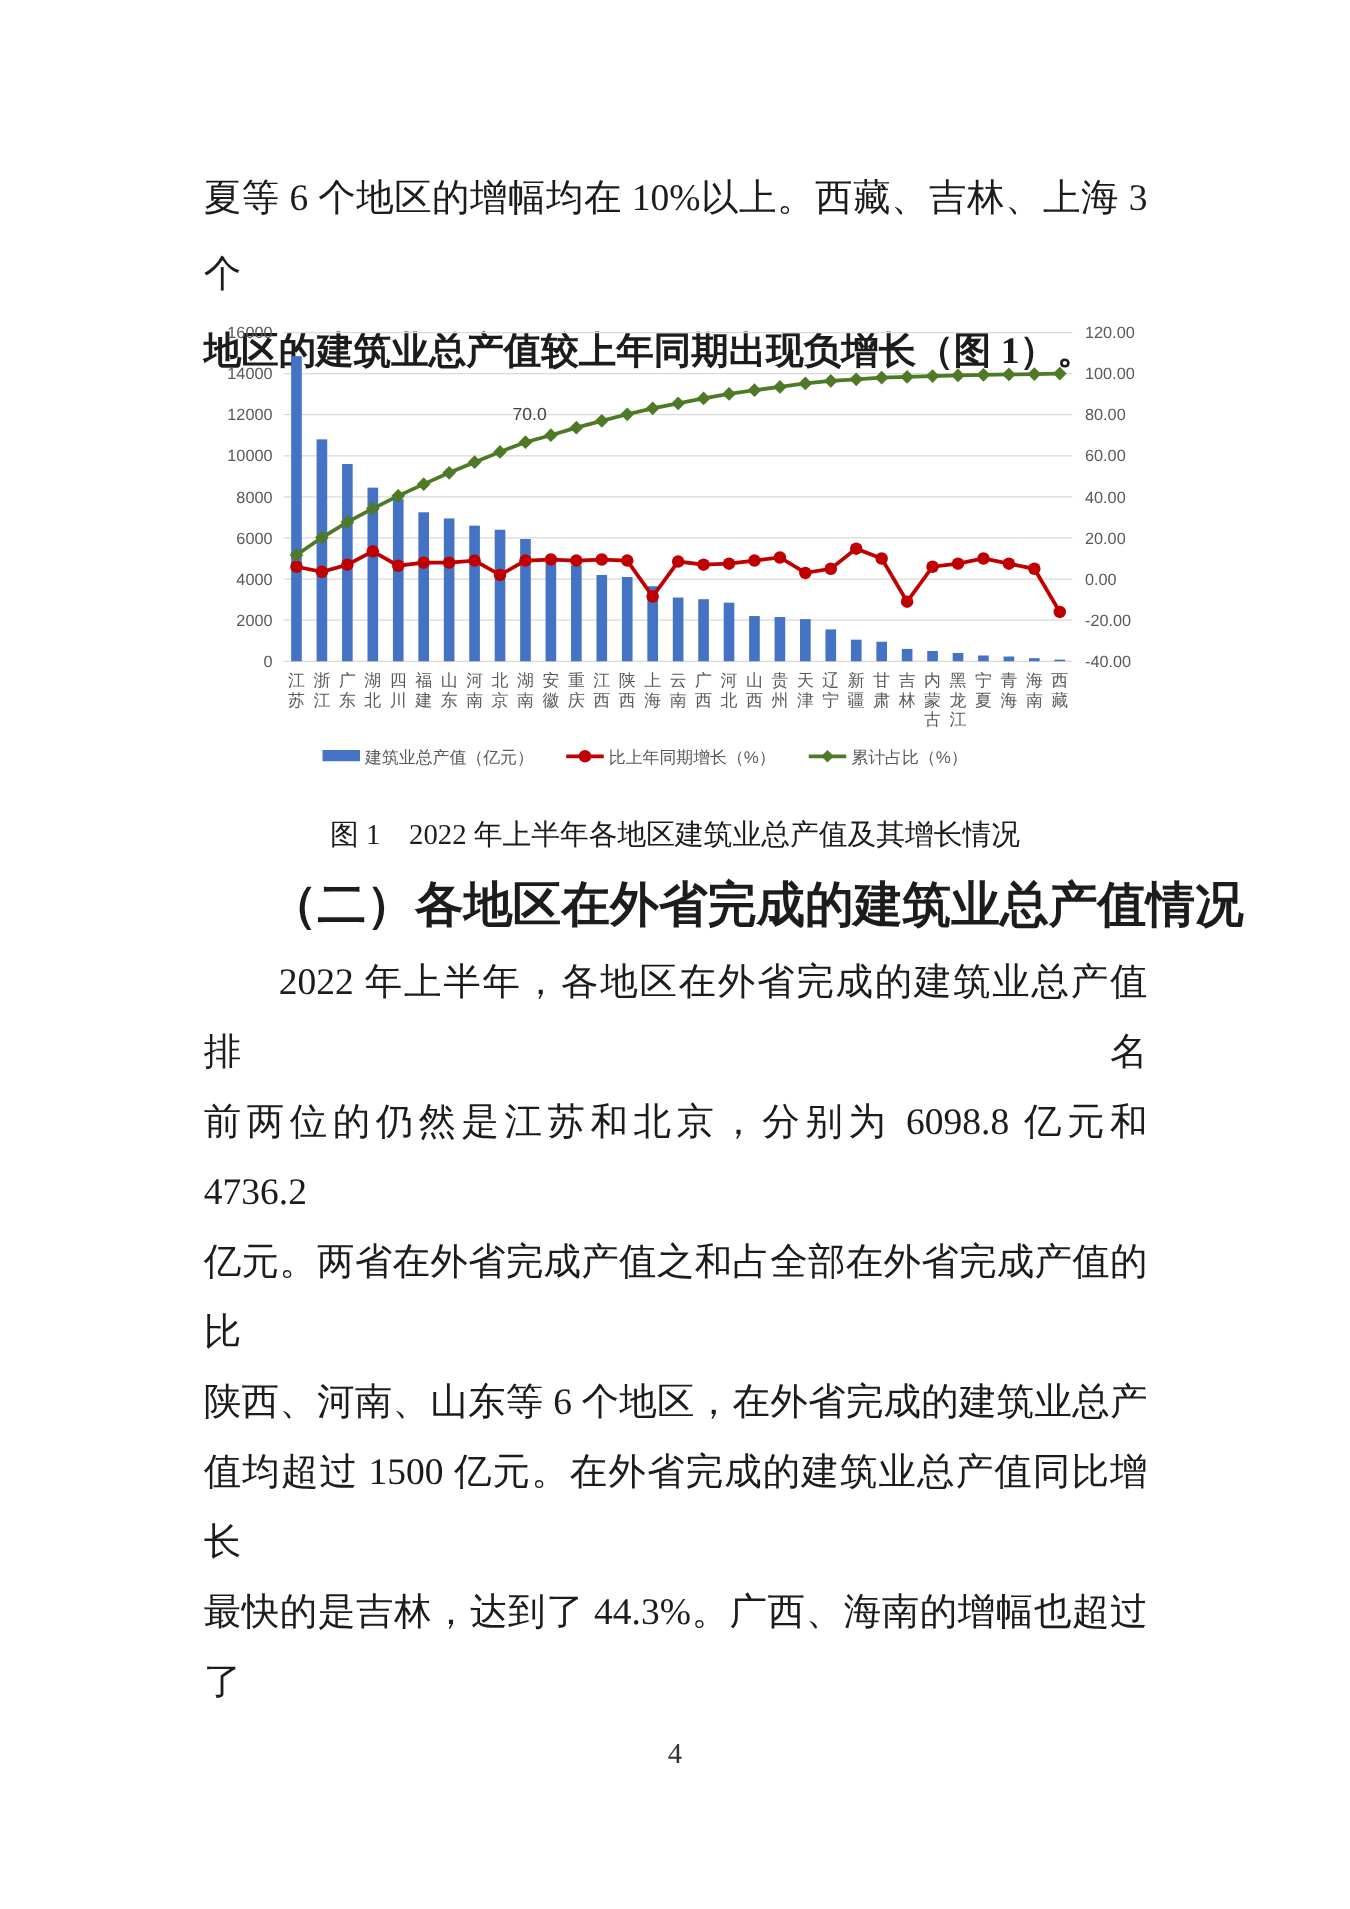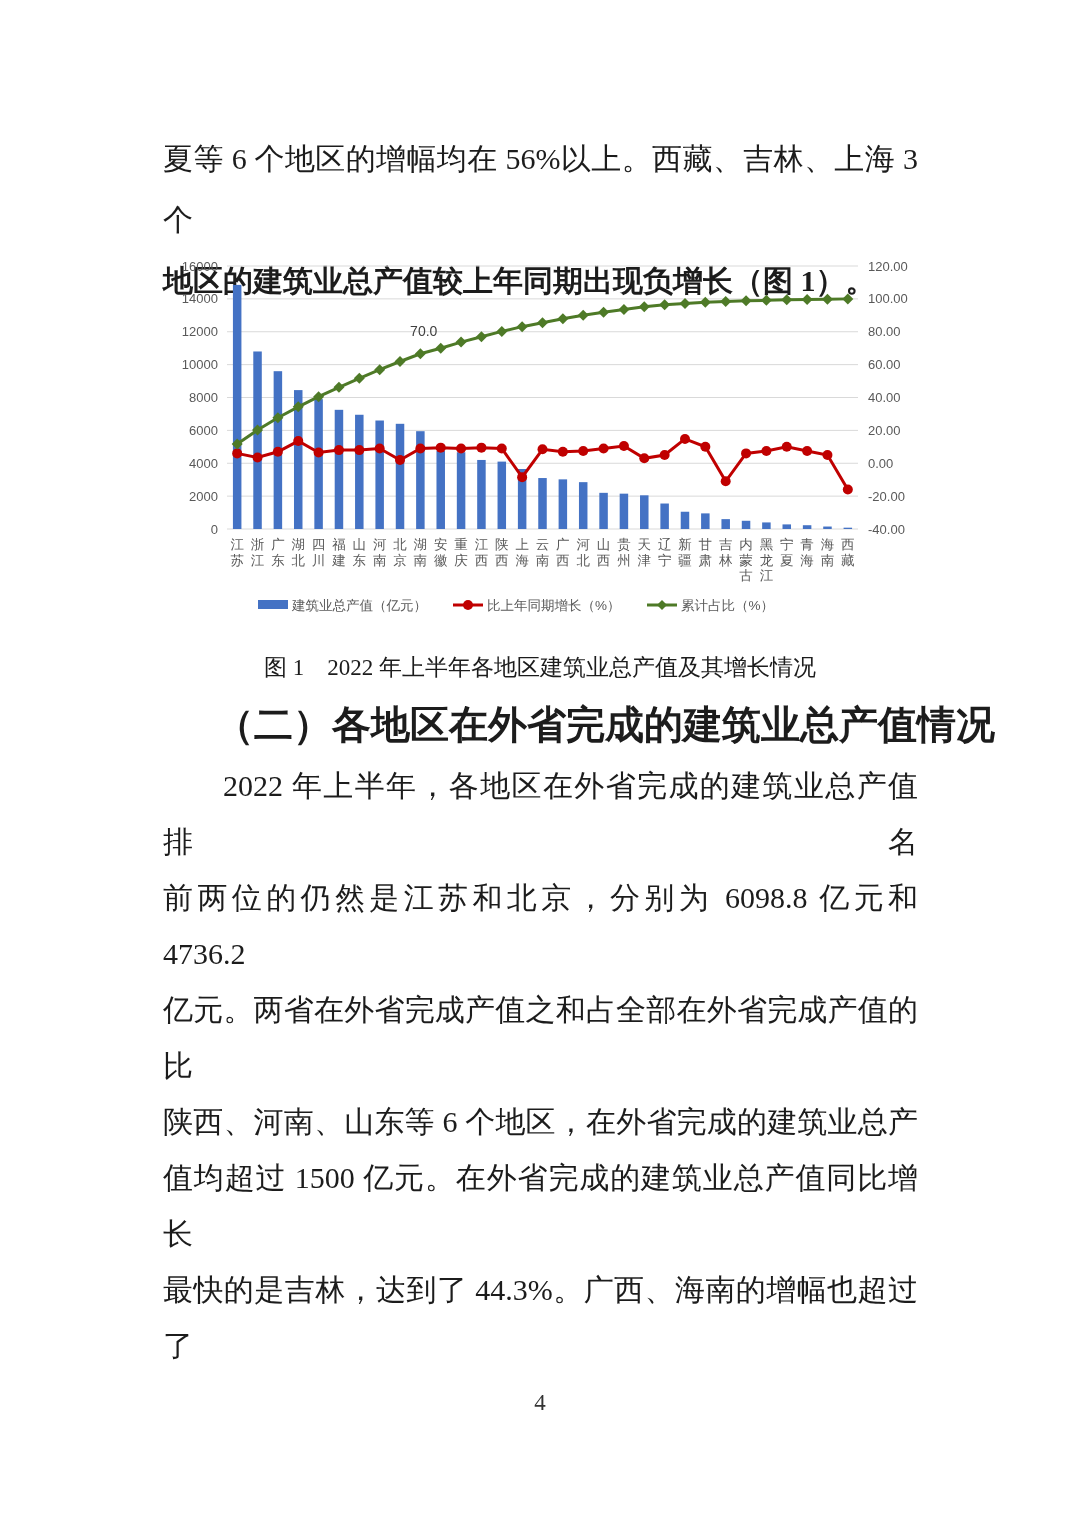--- a/index.html
+++ b/index.html
@@ -22,21 +22,21 @@
   .caption{position:absolute;left:120px;top:648px;width:840px;text-align:center;font-size:23px;line-height:40px;white-space:pre-wrap;}
   .heading{position:absolute;left:215px;top:702px;margin:0;font-size:39px;line-height:46px;font-weight:bold;font-family:"Liberation Sans","DejaVu Sans",sans-serif;}
   .page-number{position:absolute;left:0;top:1390px;width:1080px;text-align:center;font-size:23px;color:#333;}
 </style>
 </head>
 <body>
 
 <div class="page">
 
   <div class="intro">
-      <div class="tline">夏等 6 个地区的增幅均在 56%以上。西藏、吉林、上海 3 个</div>
+      <div class="tline">夏等 6 个地区的增幅均在 10%以上。西藏、吉林、上海 3 个</div>
       <div class="tline last">地区的建筑业总产值较上年同期出现负增长（图 1）。</div>
     </div>
 
   <figure class="chart-wrap" style="margin:0">
     <svg xmlns="http://www.w3.org/2000/svg" viewBox="0 0 760 372">
         <g>
           <line x1="67" y1="276" x2="698" y2="276" stroke="#D9D9D9" stroke-width="1"></line>
           <line x1="67" y1="243.125" x2="698" y2="243.125" stroke="#D9D9D9" stroke-width="1"></line>
           <line x1="67" y1="210.25" x2="698" y2="210.25" stroke="#D9D9D9" stroke-width="1"></line>
           <line x1="67" y1="177.375" x2="698" y2="177.375" stroke="#D9D9D9" stroke-width="1"></line>

